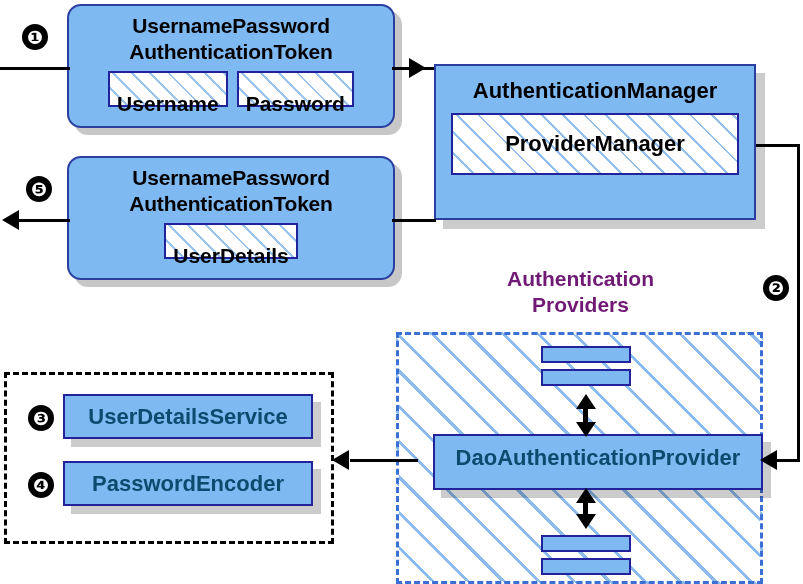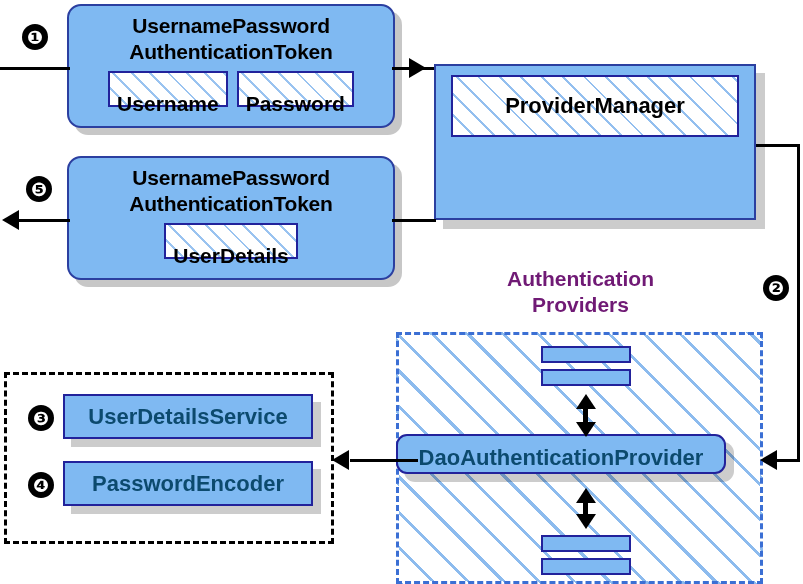--- a/index.html
+++ b/index.html
@@ -256,40 +256,41 @@
     <div class="token-title">
       <div>UsernamePassword</div>
       <div>AuthenticationToken</div>
     </div>
     <div class="token-fields">
       <div class="hatch-field">UserDetails</div>
     </div>
   </div>
 
   <div class="mgr-box" style="left:434px; top:64px; width:322px; height:156px;">
+    <div class="mgr-title">AuthenticationManager</div>
     <div class="mgr-inner">ProviderManager</div>
   </div>
 
   <div class="caption" style="left:448px; top:266px; width:265px;">
     <div>Authentication</div>
     <div>Providers</div>
   </div>
 
   <div class="badge" style="left:763px; top:275px;">❷</div>
 
   <div class="dashed-blue-hatch" style="left:396px; top:332px; width:367px; height:252px;"></div>
 
   <div class="mini-bar" style="left:541px; top:346px; width:90px; height:17px;"></div>
   <div class="mini-bar" style="left:541px; top:369px; width:90px; height:17px;"></div>
 
   <div class="arrow arrow-up" style="left:576px; top:394px;"></div>
   <div class="dbl-arrow-stem" style="left:583px; top:405px; height:20px;"></div>
   <div class="arrow arrow-down" style="left:576px; top:422px;"></div>
 
-  <div class="comp-bar shadowed" style="left:396px; top:434px; width:330px; height:40px; line-height:44px;border-radius:11px;">DaoAuthenticationProvider</div>
+  <div class="comp-bar shadowed" style="left:433px; top:434px; width:330px; height:56px; line-height:44px;">DaoAuthenticationProvider</div>
 
   <div class="arrow arrow-up" style="left:576px; top:488px;"></div>
   <div class="dbl-arrow-stem" style="left:583px; top:499px; height:18px;"></div>
   <div class="arrow arrow-down" style="left:576px; top:514px;"></div>
 
   <div class="mini-bar" style="left:541px; top:535px; width:90px; height:17px;"></div>
   <div class="mini-bar" style="left:541px; top:558px; width:90px; height:17px;"></div>
 
   <div class="dashed-black" style="left:4px; top:372px; width:330px; height:172px;"></div>
 

